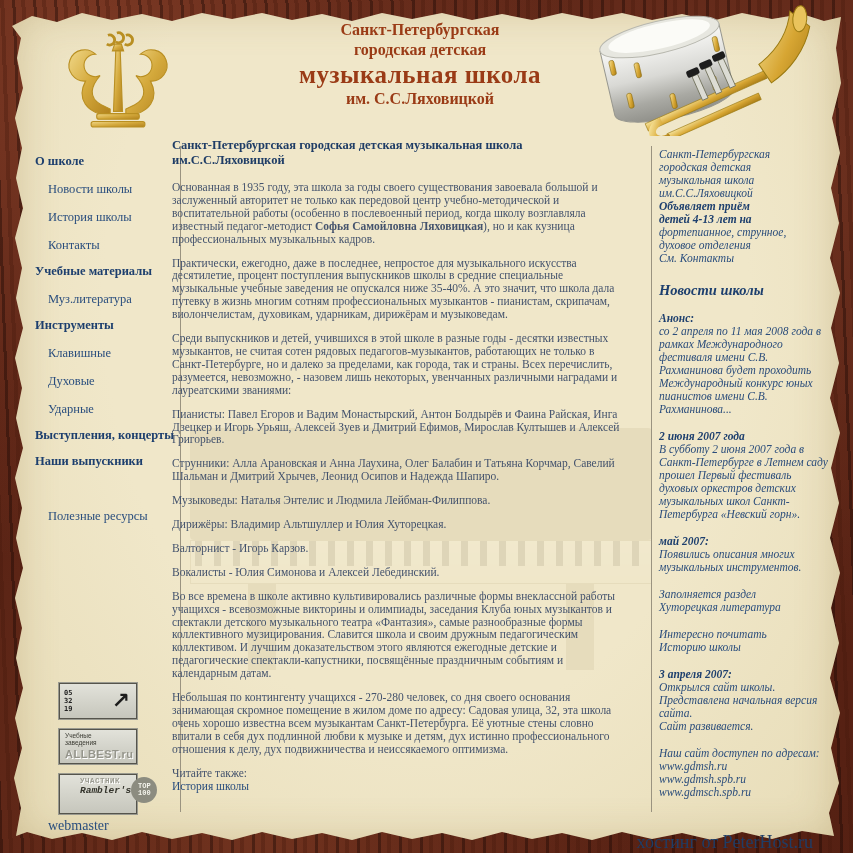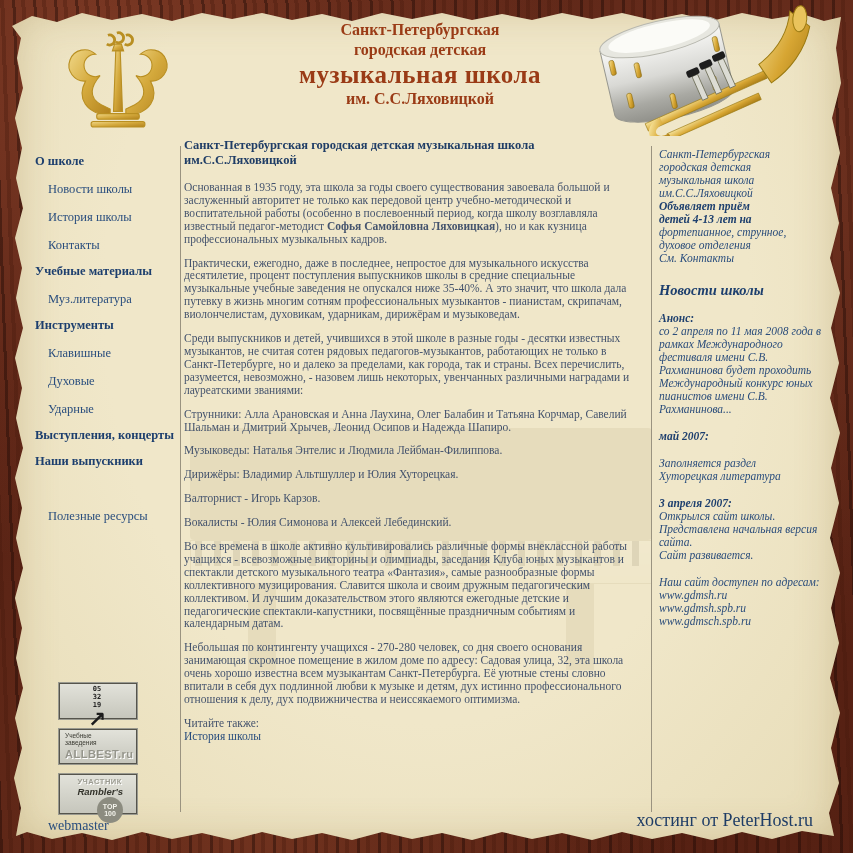--- a/index.html
+++ b/index.html
@@ -48,55 +48,55 @@
   
   .menu{position:absolute;left:35px;top:150px;width:150px;list-style:none;margin:0;padding:0;font-size:12.5px;}
   .menu li{margin:12px 0 10px 0;line-height:16px;cursor:pointer;}
   .menu li.head{font-weight:bold;color:#1d3f6e;margin-top:3px;}
   .menu li.sub{padding-left:13px;color:#2a4e7e;}
   .useful{position:absolute;left:48px;top:509px;font-size:12.5px;color:#2a4e7e;cursor:pointer;}
 
   
   .badges{position:absolute;left:59px;top:683px;width:78px;}
   .badge{border:1px solid #55544c;background:linear-gradient(#e2e2da,#c6c6bc);margin-bottom:10px;
-         box-shadow:0 0 0 1px #9a9a90;font-family:"Liberation Sans","DejaVu Sans",sans-serif;cursor:pointer;flex-direction:column;}
+         box-shadow:0 0 0 1px #9a9a90;font-family:"Liberation Sans","DejaVu Sans",sans-serif;cursor:pointer;}
   .b-counter{height:32px;display:flex;align-items:center;justify-content:space-between;padding:1px 6px 1px 4px;}
   .b-counter .digits{font-family:"DejaVu Sans Mono",monospace;font-size:7px;font-weight:bold;line-height:8px;color:#222;}
   .b-counter .arrow{font-size:22px;line-height:22px;color:#1c1c1c;font-weight:bold;}
   .b-allbest{height:30px;padding:2px 12px 1px 5px;}
   .b-allbest .tiny{font-size:6.5px;line-height:7px;color:#3c3c34;}
   .b-allbest .name{font-size:11px;font-weight:bold;color:#95958b;letter-spacing:.5px;
        text-shadow:1px 1px 0 #ffffff;margin-top:2px;}
-  .b-rambler{height:34px;display:flex;align-items:flex-end;justify-content:space-between;padding:2px 13px;}
+  .b-rambler{height:34px;display:flex;align-items:flex-start;justify-content:space-between;padding:2px 20px;font-family:Liberation Mono, monospace;}
   .b-rambler .member{font-size:7.5px;color:#9b9b91;font-weight:bold;letter-spacing:.5px;text-shadow:1px 1px 0 #fff;}
   .b-rambler .brand{font-size:9.5px;font-weight:bold;font-style:italic;color:#33332b;}
   .top100{width:26px;height:26px;border-radius:50%;background:#8c8c80;color:#f4f4ec;display:flex;flex-direction:column;
         align-items:center;justify-content:center;font-size:7px;font-weight:bold;line-height:7.5px;flex:none;}
 
   
   .vrule{position:absolute;width:1px;background:#9a9380;top:146px;height:666px;}
   .vrule.left{left:180px;}
   .vrule.right{left:651px;}
-  .main{position:absolute;left:184px;top:138px;width:456px;color:#44536d;font-size:11.5px;line-height:12.9px;}
+  .main{position:absolute;left:172px;top:138px;width:456px;color:#44536d;font-size:11.5px;line-height:12.9px;}
   .main h1{font-size:12.5px;line-height:15px;color:#1f3d66;margin:0 0 13px 0;font-weight:bold;}
   .main p{margin:0 0 11px 0;}
   .main .b{font-weight:bold;}
   .read-also{margin-top:3px;}
   .read-link{color:#2a4e7e;cursor:pointer;}
 
   
   .aside{position:absolute;left:659px;top:148px;width:174px;font-style:italic;font-size:11.5px;line-height:13px;color:#2b4d7b;}
   .aside .bld{font-weight:bold;color:#1d3f6e;}
   .aside .blk{margin-bottom:14px;}
   .aside h2{font-size:14.5px;line-height:17px;color:#1d3f6e;margin:17px 0 13px 0;font-weight:bold;}
   .aside .alink{color:#2a4e7e;cursor:pointer;}
 
   
   .webmaster{position:absolute;left:48px;top:818px;font-size:14px;color:#2a4e7e;cursor:pointer;}
-  .hosting{position:absolute;right:40px;top:810px;font-size:18px;color:#1f3d66;cursor:pointer;}
+  .hosting{position:absolute;right:40px;top:832px;font-size:18px;color:#1f3d66;cursor:pointer;}
 </style>
 </head>
 <body>
 
 <div class="wood"></div>
 <div class="paper"></div>
 
 <div class="content">
 
   <div class="watermark">
@@ -229,20 +229,21 @@
   </div>
 
   <div class="vrule left"></div>
   <div class="vrule right"></div>
 
   <div class="main">
     <h1>Санкт-Петербургская городская детская музыкальная школа им.С.С.Ляховицкой</h1>
     <p><span>Основанная в 1935 году, эта школа за годы своего существования завоевала большой и заслуженный авторитет не только как передовой центр учебно-методической и воспитательной работы (особенно в послевоенный период, когда школу возглавляла известный педагог-методист </span><span class="b">Софья Самойловна Ляховицкая</span><span>), но и как кузница профессиональных музыкальных кадров.</span></p>
     <p>Практически, ежегодно, даже в последнее, непростое для музыкального искусства десятилетие, процент поступления выпускников школы в средние специальные музыкальные учебные заведения не опускался ниже 35-40%. А это значит, что школа дала путевку в жизнь многим сотням профессиональных музыкантов - пианистам, скрипачам, виолончелистам, духовикам, ударникам, дирижёрам и музыковедам.</p>
     <p>Среди выпускников и детей, учившихся в этой школе в разные годы - десятки известных музыкантов, не считая сотен рядовых педагогов-музыкантов, работающих не только в Санкт-Петербурге, но и далеко за пределами, как города, так и страны. Всех перечислить, разумеется, невозможно, - назовем лишь некоторых, увенчанных различными наградами и лауреатскими званиями:</p>
+    <p>Пианисты: Павел Егоров и Вадим Монастырский, Антон Болдырёв и Фаина Райская, Инга Дзецкер и Игорь Урьяш, Алексей Зуев и Дмитрий Ефимов, Мирослав Култышев и Алексей Григорьев.</p>
     <p>Струнники: Алла Арановская и Анна Лаухина, Олег Балабин и Татьяна Корчмар, Савелий Шальман и Дмитрий Хрычев, Леонид Осипов и Надежда Шапиро.</p>
     <p>Музыковеды: Наталья Энтелис и Людмила Лейбман-Филиппова.</p>
     <p>Дирижёры: Владимир Альтшуллер и Юлия Хуторецкая.</p>
     <p>Валторнист - Игорь Карзов.</p>
     <p>Вокалисты - Юлия Симонова и Алексей Лебединский.</p>
     <p>Во все времена в школе активно культивировались различные формы внеклассной работы учащихся - всевозможные викторины и олимпиады, заседания Клуба юных музыкантов и спектакли детского музыкального театра «Фантазия», самые разнообразные формы коллективного музицирования. Славится школа и своим дружным педагогическим коллективом. И лучшим доказательством этого являются ежегодные детские и педагогические спектакли-капустники, посвящённые праздничным событиям и календарным датам.</p>
     <p>Небольшая по контингенту учащихся - 270-280 человек, со дня своего основания занимающая скромное помещение в жилом доме по адресу: Садовая улица, 32, эта школа очень хорошо известна всем музыкантам Санкт-Петербурга. Её уютные стены словно впитали в себя дух подлинной любви к музыке и детям, дух истинно профессионального отношения к делу, дух подвижничества и неиссякаемого оптимизма.</p>
     <div class="read-also">
       <div>Читайте также:</div>
       <div class="read-link">История школы</div>
@@ -262,25 +263,34 @@
       <div><span>См. </span><span class="alink">Контакты</span></div>
     </div>
 
     <h2>Новости школы</h2>
 
     <div class="blk">
       <div class="bld">Анонс:</div>
       <div>со 2 апреля по 11 мая 2008 года в рамках Международного фестиваля имени С.В. Рахманинова будет проходить Международный конкурс юных пианистов имени С.В. Рахманинова...</div>
     </div>
     <div class="blk">
+      <div class="bld">2 июня 2007 года</div>
+      <div>В субботу 2 июня 2007 года в Санкт-Петербурге в Летнем саду прошел Первый фестиваль духовых оркестров детских музыкальных школ Санкт-Петербурга «Невский горн».</div>
+    </div>
+    <div class="blk">
       <div class="bld">май 2007:</div>
+      <div>Появились описания многих музыкальных инструментов.</div>
     </div>
     <div class="blk">
       <div>Заполняется раздел</div>
       <div class="alink">Хуторецкая литература</div>
+    </div>
+    <div class="blk">
+      <div>Интересно почитать</div>
+      <div class="alink">Историю школы</div>
     </div>
     <div class="blk">
       <div class="bld">3 апреля 2007:</div>
       <div>Открылся сайт школы.</div>
       <div>Представлена начальная версия сайта.</div>
       <div>Сайт развивается.</div>
     </div>
     <div class="blk">
       <div>Наш сайт доступен по адресам:</div>
       <div>www.gdmsh.ru</div>

